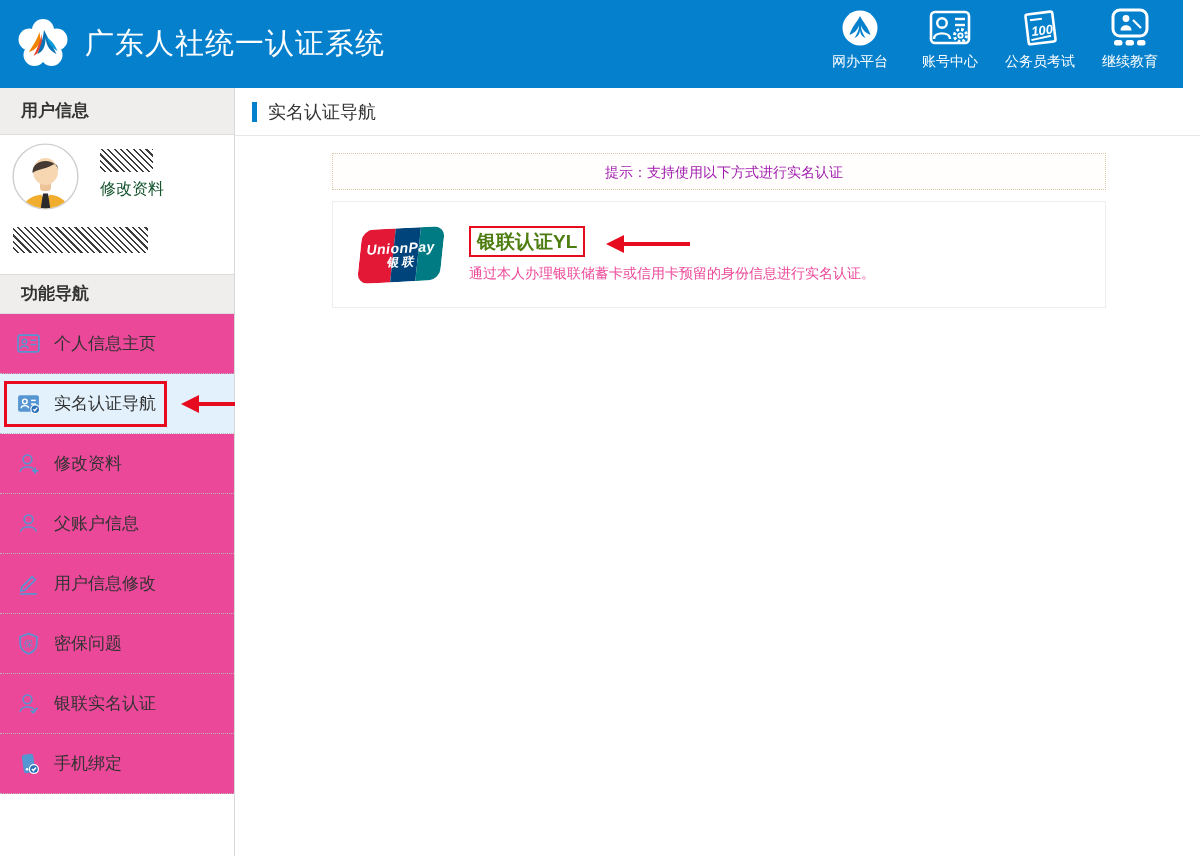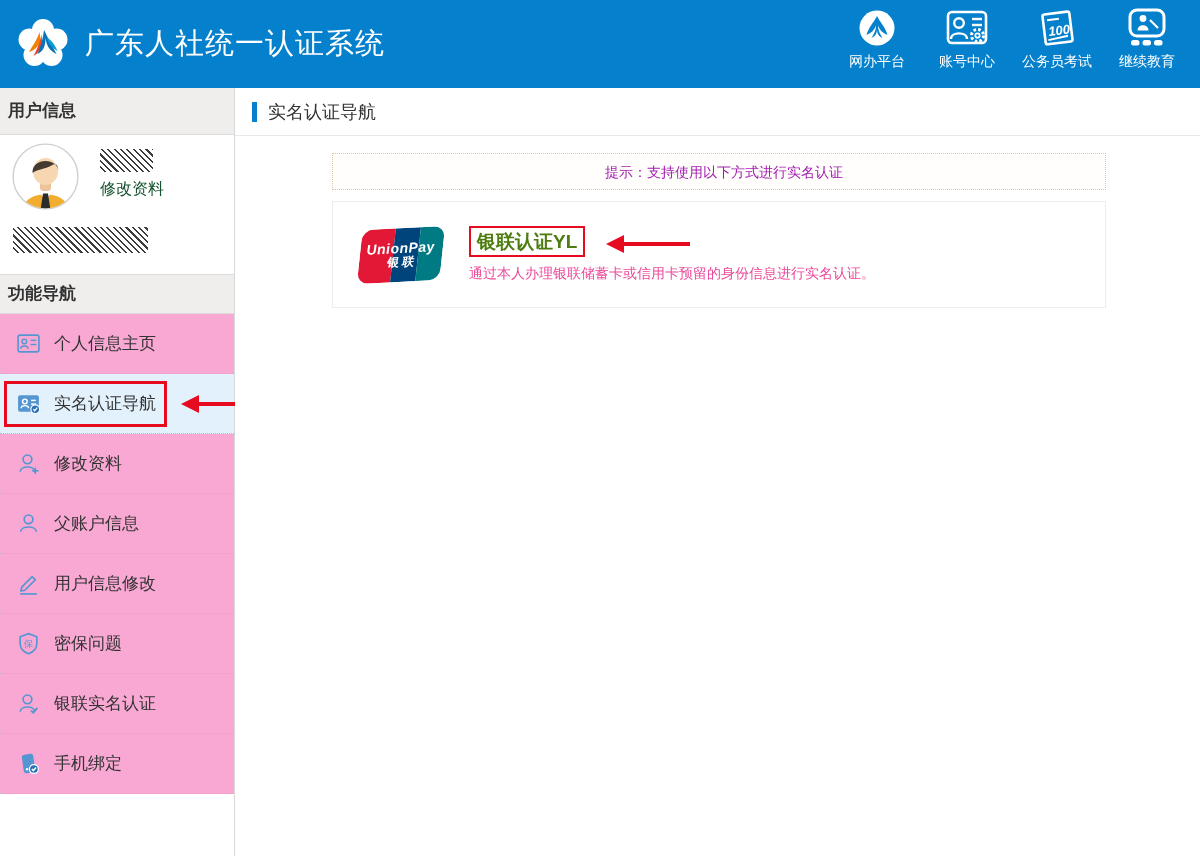--- a/index.html
+++ b/index.html
@@ -1,40 +1,40 @@
 <!DOCTYPE html>
 <html><head>
 <meta charset="utf-8">
 <style>
   html,body{margin:0;padding:0;}
   body{width:1200px;height:856px;font-family:"Liberation Sans","DejaVu Sans",sans-serif;background:#fff;}
   .page{position:relative;width:1200px;height:856px;overflow:hidden;background:#fff;}
 
   
-  .header{position:absolute;top:0;left:0;right:0;height:88px;background:#0580cd;display:flex;align-items:center;padding-left:16px;box-sizing:border-box;}
+  .header{position:absolute;top:0;left:0;right:17px;height:88px;background:#0580cd;display:flex;align-items:center;padding-left:16px;box-sizing:border-box;}
   .logo{width:54px;height:54px;flex:0 0 auto;}
   .app-title{color:#fff;font-size:29px;font-weight:500;margin:0 0 0 15px;letter-spacing:1px;white-space:nowrap;}
   .top-nav{position:absolute;right:8px;top:7px;display:flex;}
   .top-nav-item{width:90px;display:flex;flex-direction:column;align-items:center;cursor:pointer;}
   .top-ic{height:42px;display:flex;align-items:center;justify-content:center;}
   .top-label{color:#fff;font-size:14px;margin-top:4px;white-space:nowrap;}
 
   
   .sidebar{position:absolute;top:88px;left:0;width:235px;bottom:0;background:#fff;border-right:1px solid #d8d8d8;box-sizing:border-box;overflow:visible;}
-  .section-head{height:46px;line-height:46px;background:#efeeec;border-bottom:1px solid #dcdcdc;font-size:17px;font-weight:bold;color:#333;padding-left:8px;}
+  .section-head{height:46px;line-height:46px;background:#efeeec;border-bottom:1px solid #dcdcdc;font-size:17px;font-weight:bold;color:#333;padding-left:21px;}
   .nav-head{border-top:1px solid #dcdcdc;height:38px;line-height:38px;}
   .user-block{position:relative;height:139px;background:#fff;}
   .avatar{position:absolute;left:12px;top:8px;width:67px;height:67px;}
   .redact{background:repeating-linear-gradient(45deg,#fff 0 3px,#3c3c3c 3px 4.5px);}
   .redact-name{position:absolute;left:100px;top:14px;width:53px;height:23px;}
   .edit-link{position:absolute;left:100px;top:44px;font-size:16px;color:#14532d;cursor:pointer;text-decoration:none;text-align:right;}
   .redact-id{position:absolute;left:13px;top:92px;width:135px;height:26px;}
 
   .menu{display:block;}
-  .menu-item{position:relative;height:60px;display:flex;align-items:center;padding-left:15px;gap:13px;border-bottom:1px dotted #b9b9b9;font-size:17px;color:#333;cursor:pointer;box-sizing:border-box;background:#f9a8d4;}
+  .menu-item{position:relative;height:60px;display:flex;align-items:center;padding-left:15px;gap:13px;border-bottom:1px dotted #b9b9b9;font-size:17px;color:#333;cursor:pointer;box-sizing:border-box;background:#ec4899;}
   .menu-item.active{background:#e2f1fb;}
   .menu-ic{width:26px;height:26px;display:flex;align-items:center;justify-content:center;flex:0 0 auto;}
   .menu-label{white-space:nowrap;}
 
   
   .anno-box{position:absolute;left:4px;top:7px;width:163px;height:46px;border:3px solid #e60b1e;box-sizing:border-box;pointer-events:none;}
   .anno-arrow{position:absolute;width:92px;height:18px;pointer-events:none;}
   .anno-arrow::before{content:"";position:absolute;left:0;top:0;width:0;height:0;border-top:9px solid transparent;border-bottom:9px solid transparent;border-right:18px solid #e60b1e;}
   .anno-arrow::after{content:"";position:absolute;left:16px;top:7px;right:0;height:4px;background:#e60b1e;}
   .sidebar-arrow{left:181px;top:21px;}

